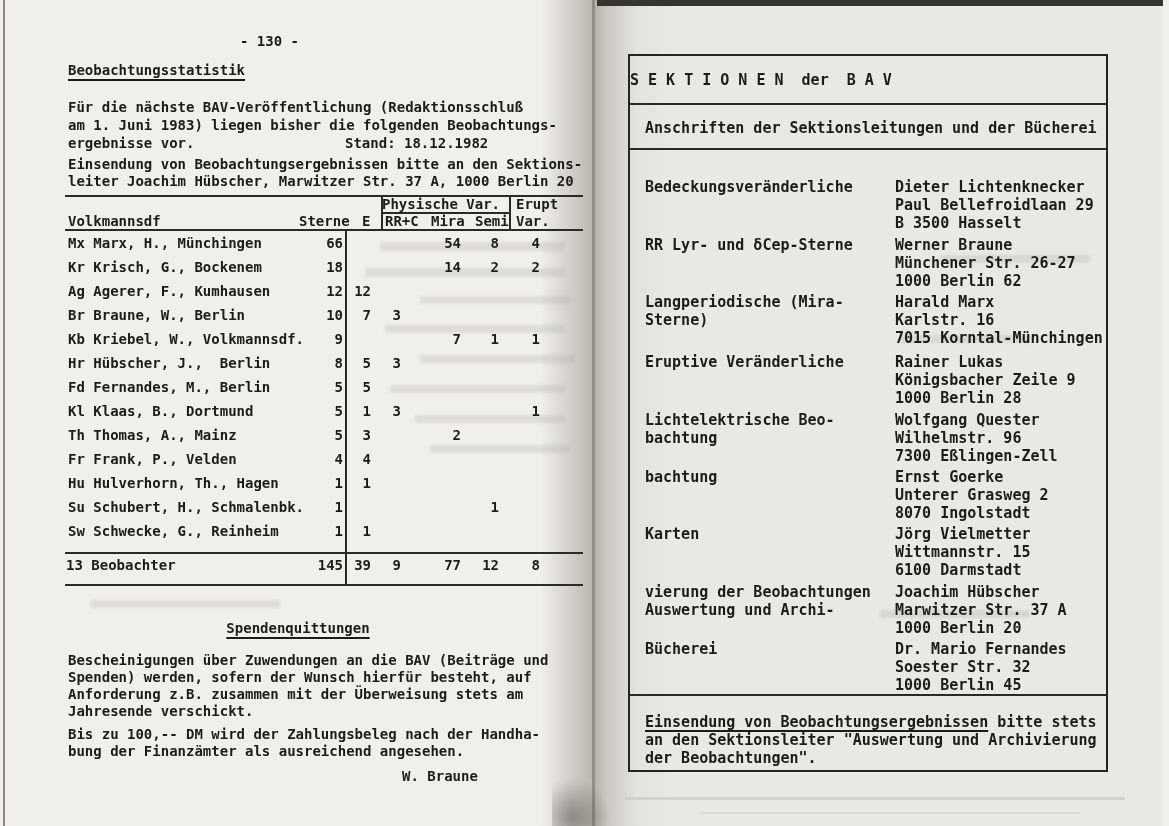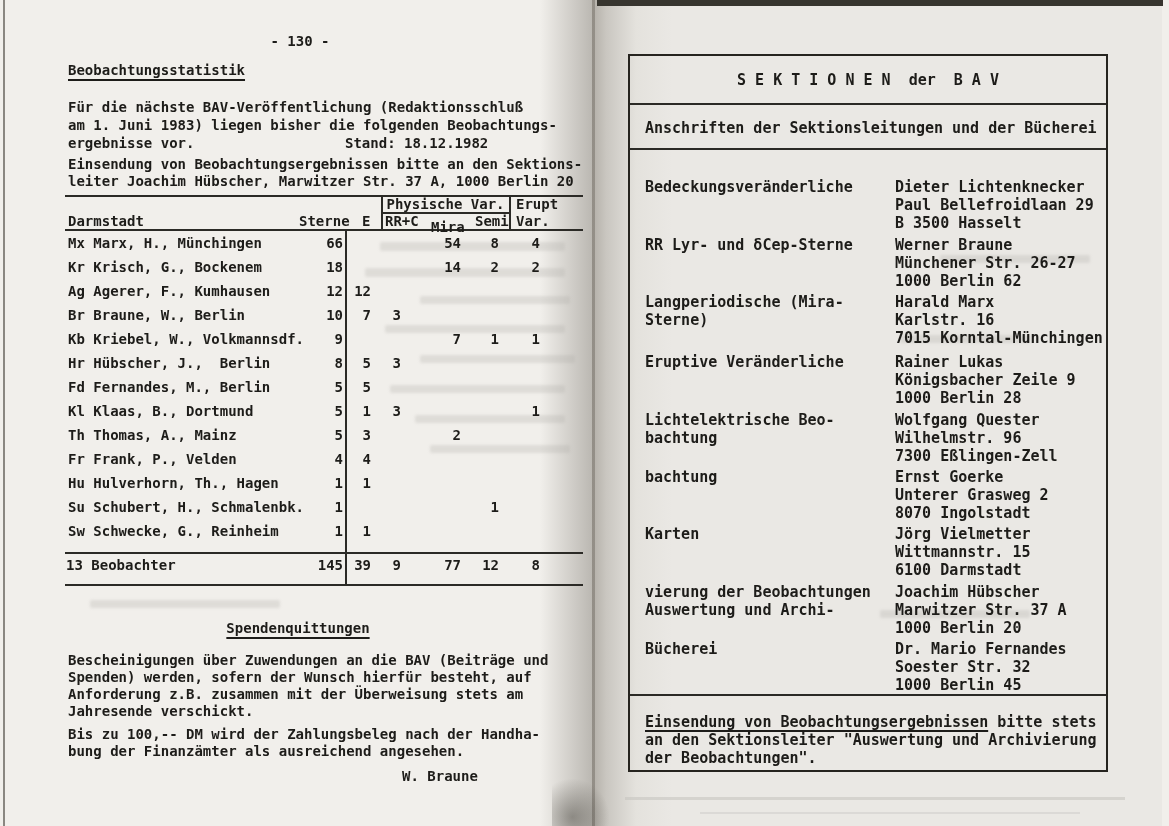--- a/index.html
+++ b/index.html
@@ -15,21 +15,21 @@
   .gutter-shadow{position:absolute;left:540px;top:0;width:55px;height:826px;
     background:linear-gradient(90deg,rgba(90,85,76,0) 0,rgba(90,85,76,.30) 80%,rgba(90,85,76,.38) 100%);}
   .edge-left{position:absolute;left:3px;top:0;width:2px;height:826px;background:#8a8781;}
   .top-band{position:absolute;left:597px;top:0;width:566px;height:6px;background:#37352f;filter:blur(.6px);}
   .gutter-blob{position:absolute;left:552px;top:778px;width:58px;height:60px;
     background:radial-gradient(ellipse at 35% 65%,rgba(60,57,50,.45),rgba(60,57,50,0) 70%);}
   .streak{position:absolute;background:#c6c4c0;}
 
   
   .ln{position:absolute;white-space:pre;font-size:14px;line-height:16px;}
-  .center{text-align:center;}
+  .center{text-align:left;}
   .u{text-decoration:underline;text-underline-offset:3.5px;text-decoration-thickness:1.5px;}
 
   
   .rule{position:absolute;height:2px;background:#2b2a26;}
   .vrule{position:absolute;width:2px;background:#2b2a26;}
   .trow{position:absolute;left:0;width:644px;height:17px;font-size:14px;line-height:16px;}
   .tn{position:absolute;left:68px;white-space:pre;}
   .c{position:absolute;text-align:right;white-space:pre;}
   .cg{left:293px;width:50px;}
   .ce{left:347px;width:24px;}
@@ -94,25 +94,25 @@
       <div class="rule" style="left:382px;top:212px;width:127px"></div>
       <div class="rule" style="left:65px;top:229px;width:518px"></div>
       <div class="rule" style="left:65px;top:552px;width:518px"></div>
       <div class="rule" style="left:65px;top:584px;width:518px"></div>
       <div class="vrule" style="left:345px;top:229px;height:355px"></div>
       <div class="vrule" style="left:381px;top:195px;height:34px"></div>
       <div class="vrule" style="left:509px;top:195px;height:34px"></div>
 
       <div class="ln center" style="left:382px;top:196px;width:127px">Physische Var.</div>
       <div class="ln" style="left:516px;top:196px">Erupt</div>
-      <div class="ln" style="left:68px;top:213px">Darmstadt</div>
+      <div class="ln" style="left:68px;top:213px">Volkmannsdf</div>
       <div class="ln" style="left:299px;top:213px">Sterne</div>
       <div class="ln" style="left:362px;top:213px">E</div>
       <div class="ln" style="left:385px;top:213px">RR+C</div>
-      <div class="ln" style="left:431px;top:219px">Mira</div>
+      <div class="ln" style="left:431px;top:213px">Mira</div>
       <div class="ln" style="left:475px;top:213px">Semi</div>
       <div class="ln" style="left:516px;top:213px">Var.</div>
 
       <div class="trow" style="top:235px">
           <span class="tn">Mx Marx, H., Münchingen</span>
           <span class="c cg">66</span>
           <span class="c ce"></span>
           <span class="c cr"></span>
           <span class="c cm">54</span>
           <span class="c cs">8</span>

